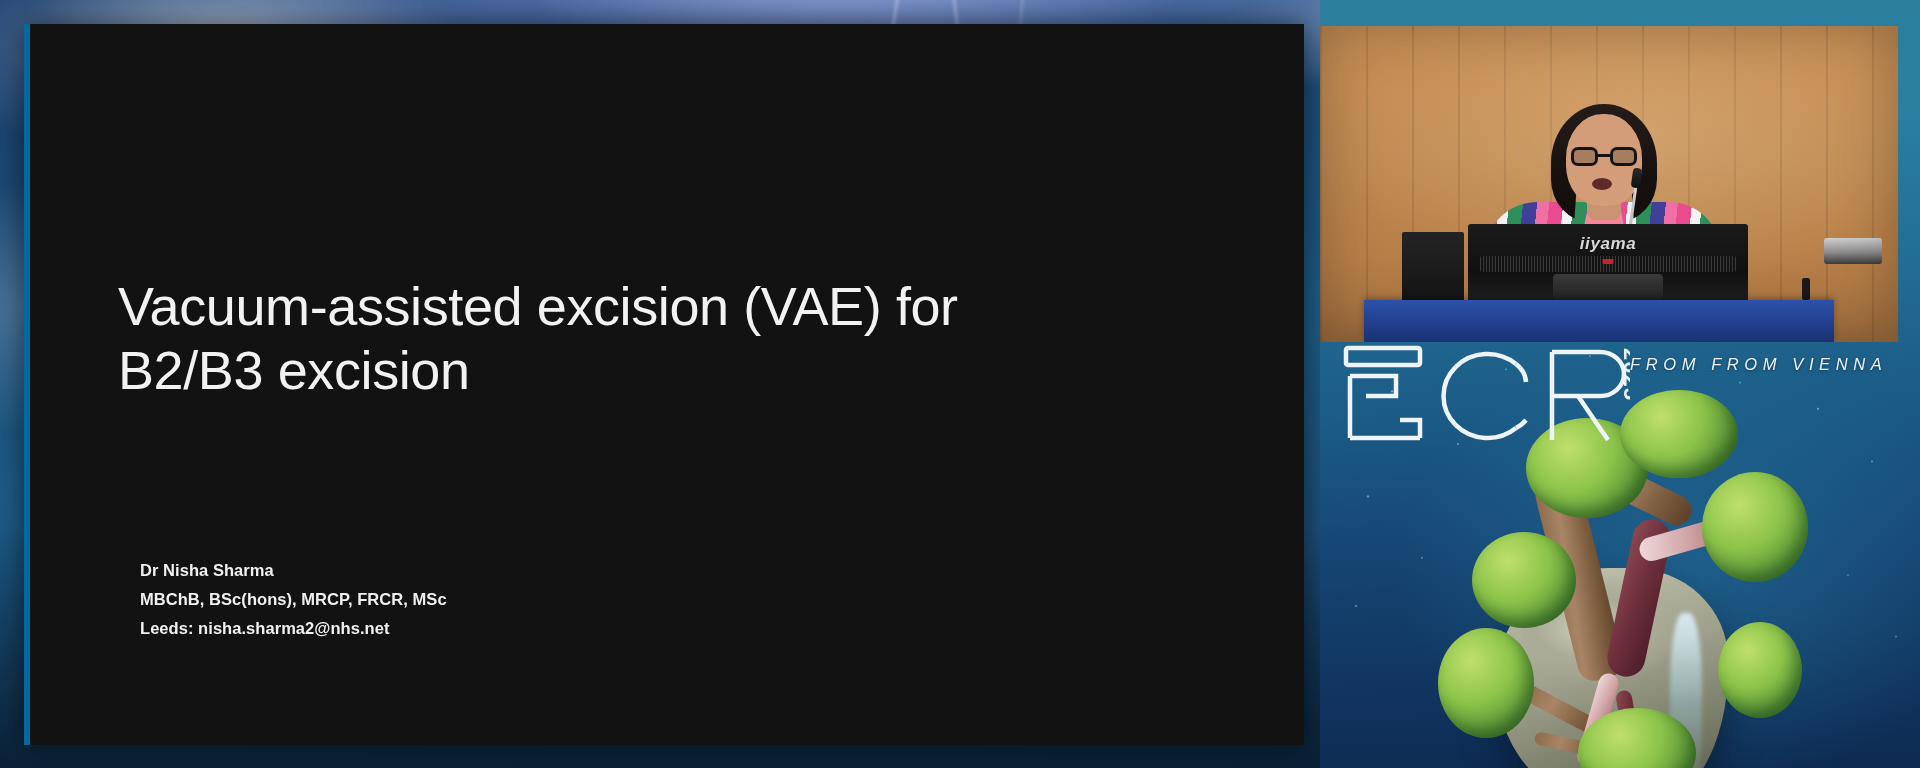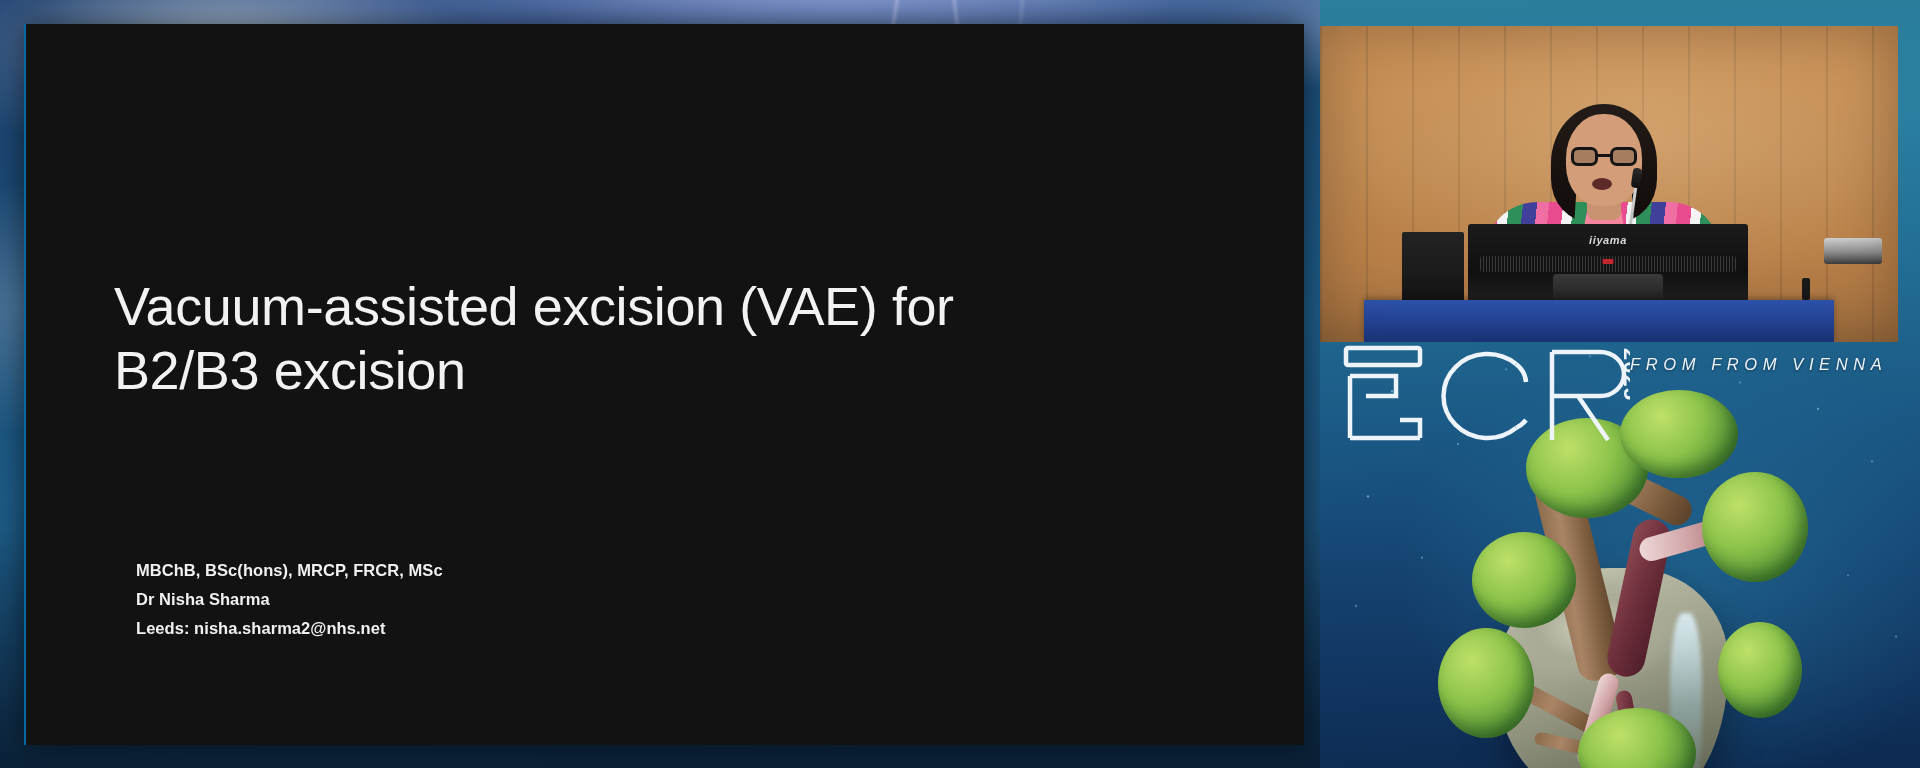--- a/index.html
+++ b/index.html
@@ -31,21 +31,21 @@
   #bg-sky .haze{
     position:absolute; left:0; right:0; bottom:0; height:240px;
     background:linear-gradient(180deg, rgba(9,28,48,0) 0%, rgba(9,30,52,.55) 60%, rgba(8,26,45,.85) 100%);
   }
 
   
   #slide{
     position:absolute; left:24px; top:24px;
     width:1280px; height:721px;
     background:#121212;
-    border-left:2px solid #0369a1;
+    border-left:6px solid #0369a1;
     box-shadow:0 0 26px rgba(0,0,0,.55);
     overflow:hidden;
   }
   #slide-title{
     position:absolute; left:88px; top:250px;
     width:1010px;
     color:#f2f2f2;
     font-size:54px;
     line-height:1.19;
     font-weight:400;
@@ -174,21 +174,21 @@
     background:linear-gradient(180deg,#2e53ad 0%,#25459a 55%,#1d3a85 100%);
     box-shadow:0 -2px 6px rgba(0,0,0,.3);
   }
   #speaker-video .monitor{
     position:absolute; left:148px; bottom:36px; width:280px; height:82px;
     background:linear-gradient(180deg,#1b1b1b 0%,#101010 58%,#242424 100%);
     border-radius:3px;
   }
   #speaker-video .monitor .brand{
     position:absolute; left:50%; top:10px; transform:translateX(-50%);
-    color:#d8d8d8; font-size:11px; font-style:italic; font-weight:700; letter-spacing:.6px;
+    color:#d8d8d8; font-size:17px; font-style:italic; font-weight:700; letter-spacing:.6px;
   }
   #speaker-video .monitor .vent{
     position:absolute; left:12px; right:12px; top:32px; height:16px;
     background:repeating-linear-gradient(90deg,#3a3a3a 0 1px,#121212 1px 3px);
     border-radius:2px;
   }
   #speaker-video .monitor .dot{
     position:absolute; left:50%; top:35px; transform:translateX(-50%);
     width:11px; height:5px; background:#c0262b; border-radius:1px;
   }
@@ -286,22 +286,22 @@
 </div>
 
 <div id="slide">
 
   <div id="slide-title">
     <div>Vacuum-assisted excision (VAE) for</div>
     <div>B2/B3 excision</div>
   </div>
 
   <div id="slide-subblock">
+    <div class="line">Dr Nisha Sharma</div>
     <div class="line">MBChB, BSc(hons), MRCP, FRCR, MSc</div>
-    <div class="line">Dr Nisha Sharma</div>
     <div class="line">Leeds: nisha.sharma2@nhs.net</div>
   </div>
 
 </div>
 
 <div id="right-panel">
 
   <div id="ecr-backdrop">
     <div class="dust"></div>
   </div>

